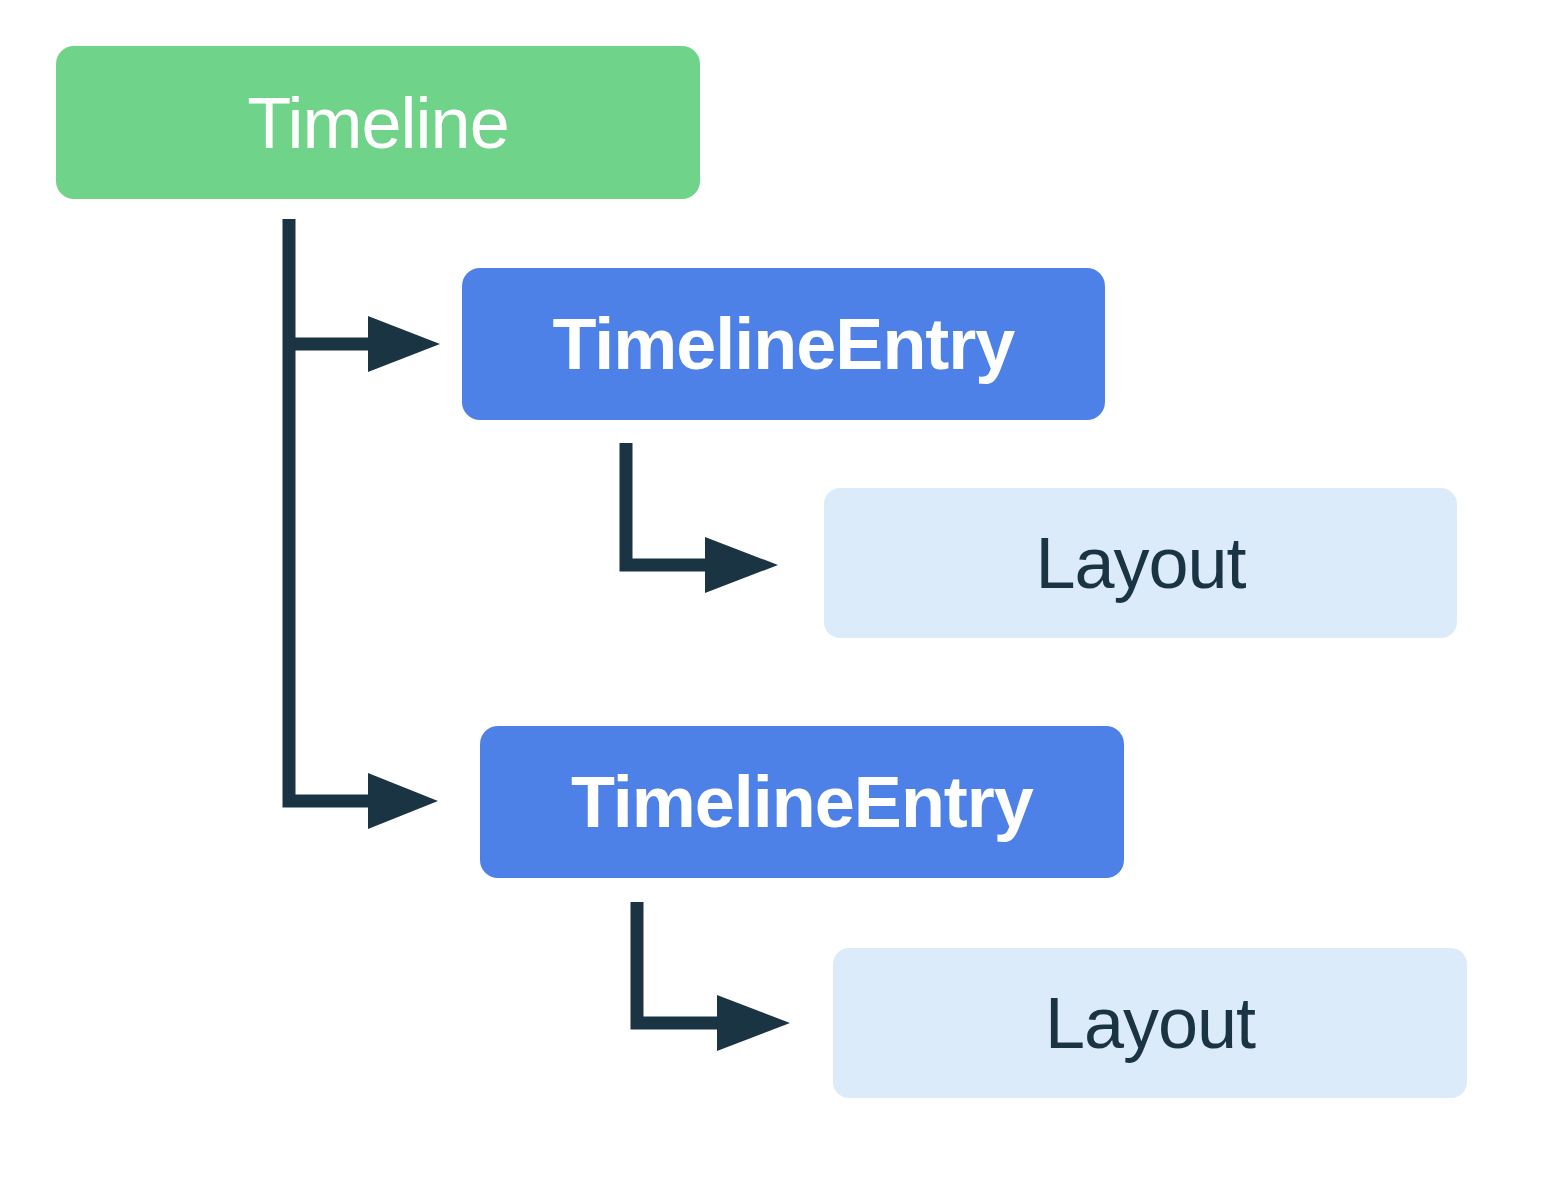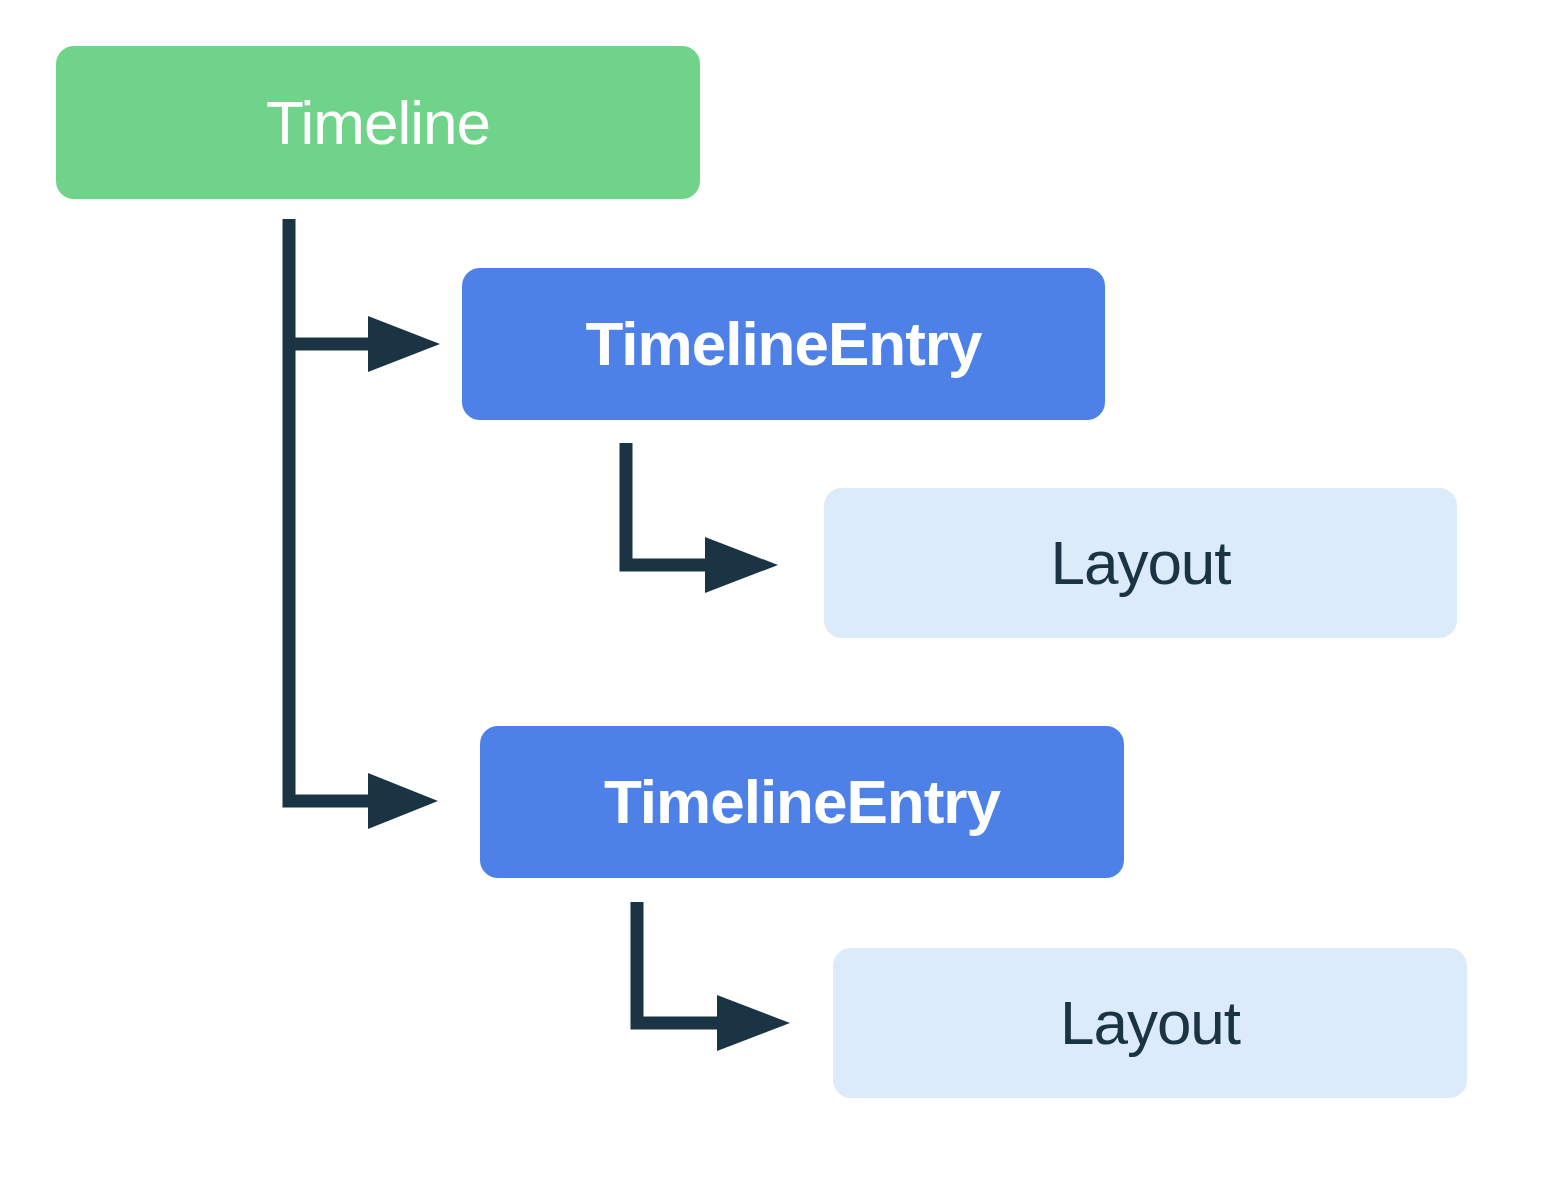--- a/index.html
+++ b/index.html
@@ -14,37 +14,38 @@
     background: var(--bg, #ffffff);
     overflow: hidden;
     font-family: "Liberation Sans", "DejaVu Sans", sans-serif;
   }
   .node {
     position: absolute;
     display: flex;
     align-items: center;
     justify-content: center;
     border-radius: 18px;
-    font-size: 62px;
+    font-size: 72px;
     letter-spacing: -1px;
     line-height: 1;
     white-space: nowrap;
   }
   .node-root {
     background: var(--root-color, #6FD389);
     color: var(--text-on-dark, #ffffff);
   }
   .node-entry {
     background: var(--entry-color, #4E81E8);
     color: var(--text-on-dark, #ffffff);
     font-weight: bold;
   }
   .node-leaf {
     background: var(--leaf-color, #DCEBFA);
     color: var(--text-on-light, #1B3444);
+    border-radius: 16px;
   }
   #node-timeline       { left: 56px;  top: 46px;  width: 644px; height: 153px; }
   #node-entry-1        { left: 462px; top: 268px; width: 643px; height: 152px; }
   #node-layout-1       { left: 824px; top: 488px; width: 633px; height: 150px; }
   #node-entry-2        { left: 480px; top: 726px; width: 644px; height: 152px; }
   #node-layout-2       { left: 833px; top: 948px; width: 634px; height: 150px; }
   #connector-layer {
     position: absolute;
     left: 0;
     top: 0;

